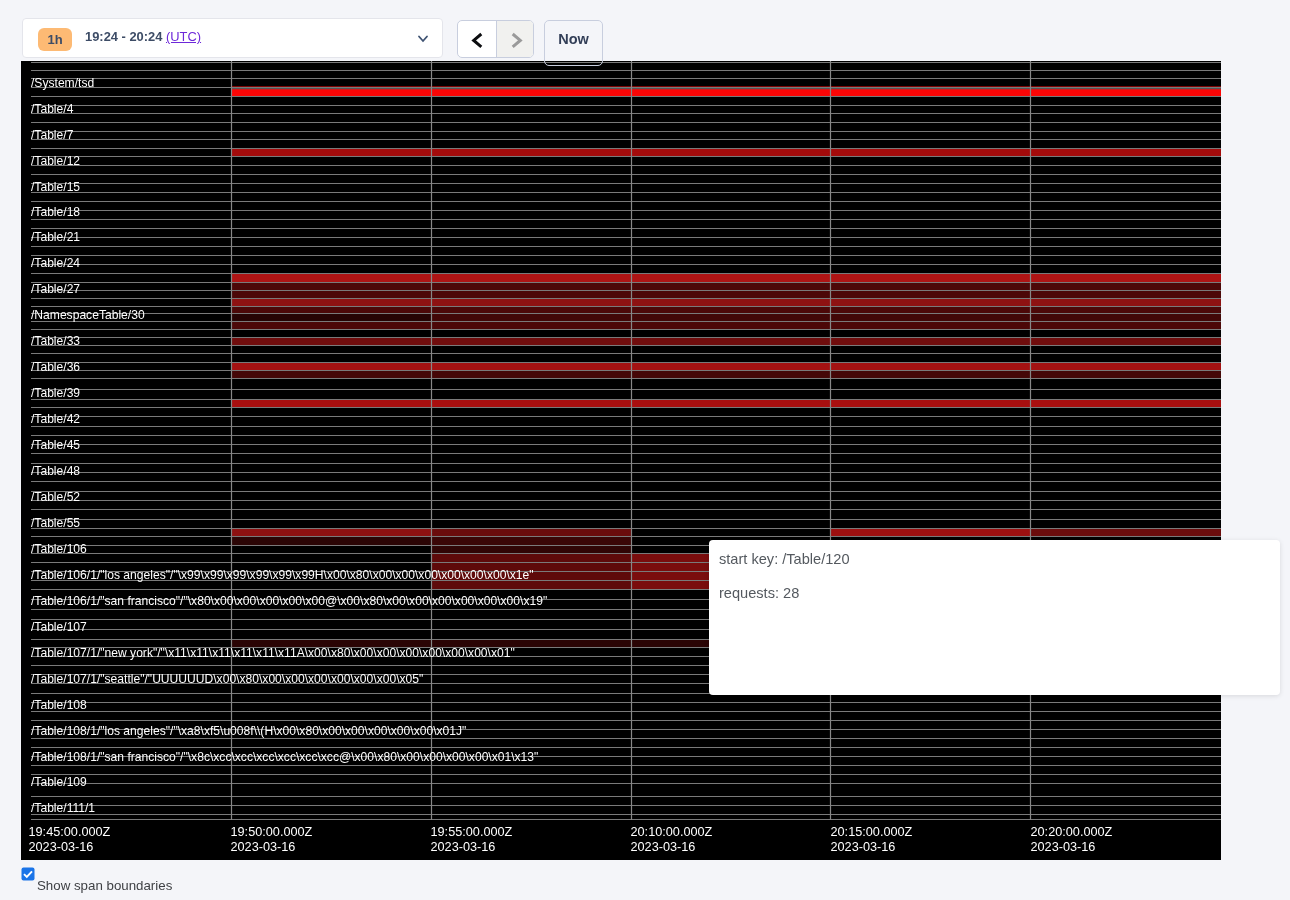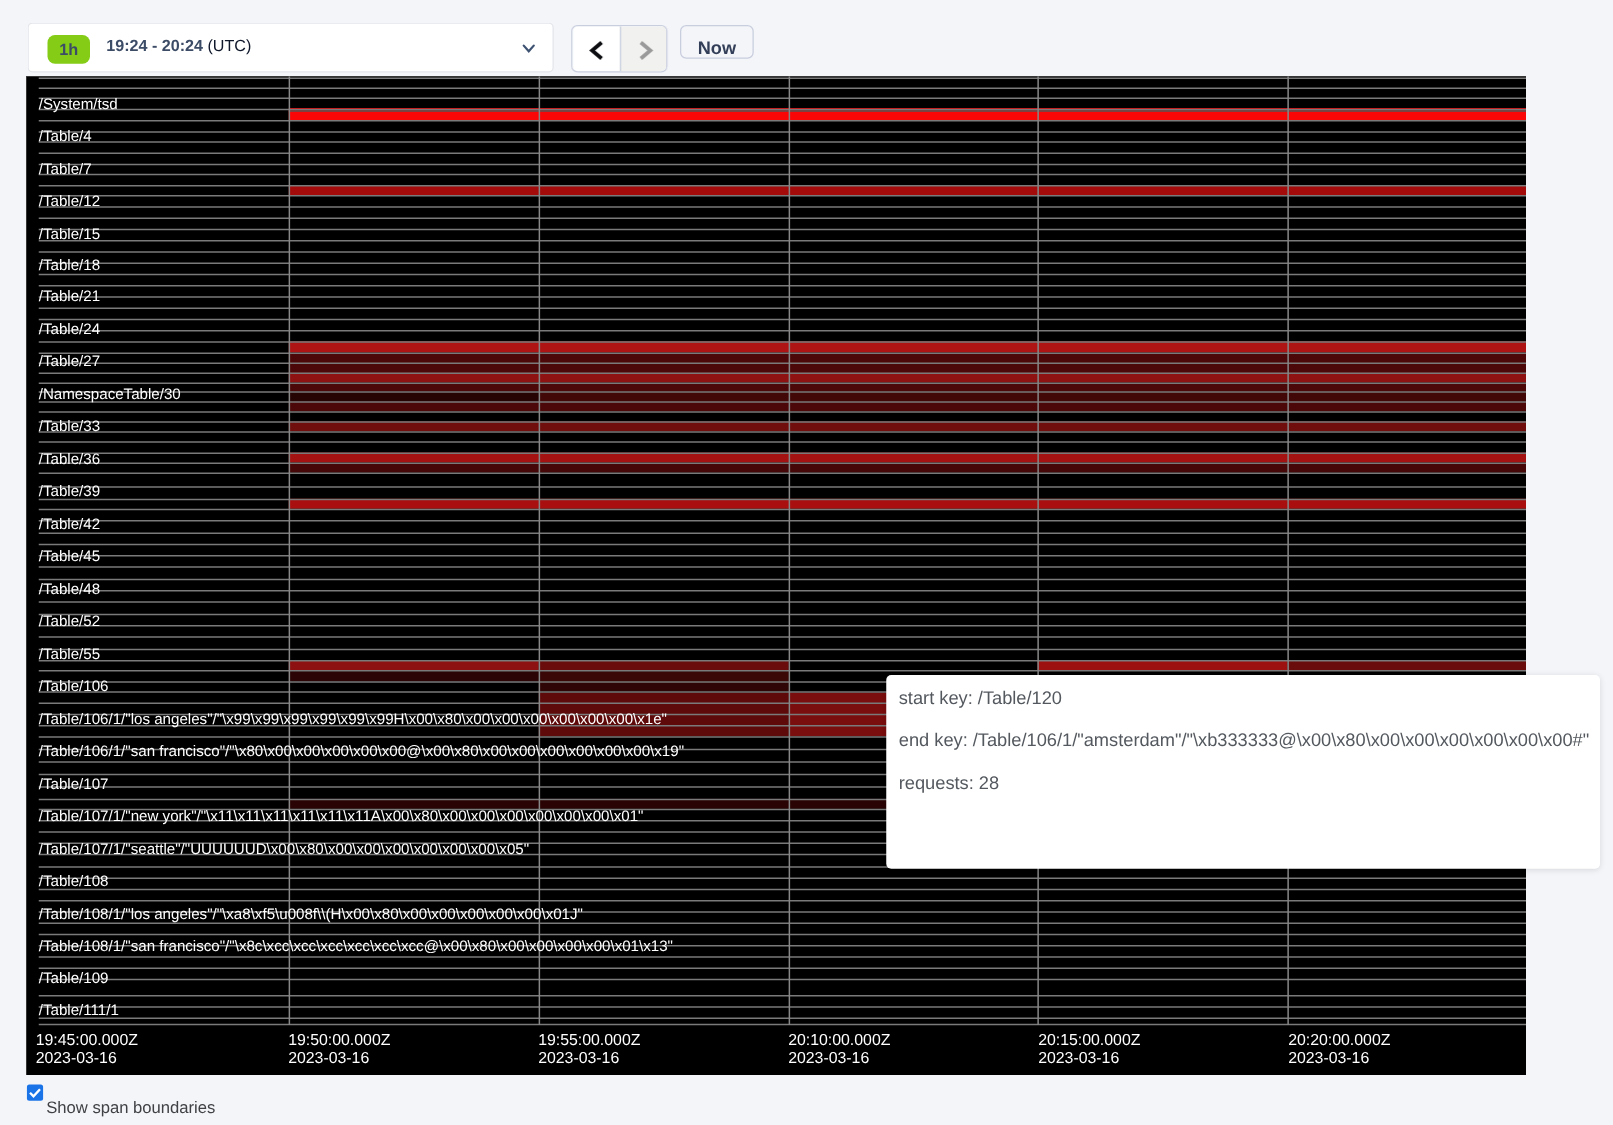--- a/index.html
+++ b/index.html
@@ -1,25 +1,25 @@
 <!DOCTYPE html>
 <html><head><meta charset="utf-8"><style>
 * { margin:0; padding:0; box-sizing:border-box; }
 html,body { width:1290px; height:900px; background:#f4f5f9; font-family:"Liberation Sans", sans-serif; overflow:hidden; }
 body { will-change:transform; }
 .abs { position:absolute; will-change:transform; }
 #panel { left:22px; top:18px; width:421px; height:40px; background:#fff; border:1px solid #e4e5eb; border-radius:4px; }
-#badge { position:absolute; left:15px; top:9px; width:34px; height:23px; background:#84cc16; border-radius:6px; color:#3d4c66; font-size:13px; font-weight:bold; text-align:center; line-height:23px; }
+#badge { position:absolute; left:15px; top:9px; width:34px; height:23px; background:#fdba74; border-radius:6px; color:#3d4c66; font-size:13px; font-weight:bold; text-align:center; line-height:23px; }
 #trange { position:absolute; left:62px; top:8px; font-size:12.9px; line-height:20px; color:#3d4c66; font-weight:bold; white-space:nowrap; }
-#trange .utc { color:#0f172a; font-weight:normal; }
+#trange .utc { color:#6d28d9; font-weight:normal;text-decoration:underline; }
 #chev { position:absolute; right:13px; top:14px; }
 #grp { left:457px; top:20px; width:77px; height:38px; border:1px solid #c8cede; border-radius:5px; background:#fff; overflow:hidden; }
 #grp .half { position:absolute; top:0; width:38px; height:38px; text-align:center; }
 #grp .r { left:38px; background:#f1f1ef; border-left:1px solid #c8cede; }
-#nowb { left:544px; top:20px; width:59px; height:27px; border:1px solid #c8cede; border-radius:5px; color:#333f58; font-size:14.5px; font-weight:bold; text-align:center; line-height:36px; }
+#nowb { left:544px; top:20px; width:59px; height:46px; border:1px solid #c8cede; border-radius:5px; color:#333f58; font-size:14.5px; font-weight:bold; text-align:center; line-height:36px; }
 #canvas { left:21px; top:61px; width:1200px; height:799px; background:#a3a3a3; will-change:transform; }
 #tip { left:709px; top:540px; width:571px; height:155px; background:#fff; border-radius:4px; box-shadow:0 1px 5px rgba(0,0,0,0.12); padding:2px 0 0 10px; }
 #tip div { height:34px; line-height:34px; font-size:14.6px; color:#54595f; white-space:nowrap; }
 #foot { left:21px; top:867px; height:14px; font-size:0; }
 #foot svg { vertical-align:top; }
 #foot span { font-size:13.3px; color:#3f4145; margin-left:2px; vertical-align:top; line-height:15px; display:inline-block;margin-top:11px; }
 </style></head>
 <body>
 <div class="abs" id="canvas">
     <svg width="1200" height="799" viewBox="0 0 1200 799" xmlns="http://www.w3.org/2000/svg" style="display:block">
@@ -108,21 +108,20 @@
   <div class="half l"><svg width="16" height="38" viewBox="0 0 16 38">
         <path d="M12.3 13 L4.7 19.4 L12.3 25.8" stroke="#0c0d10" stroke-width="3" fill="none"></path>
       </svg></div>
   <div class="half r"><svg width="16" height="38" viewBox="0 0 16 38">
         <path d="M4.7 13 L12.3 19.4 L4.7 25.8" stroke="#9a9a9a" stroke-width="3" fill="none"></path>
       </svg></div>
 </div>
 <div class="abs" id="nowb">Now</div>
 <div class="abs" id="tip">
   <div>start key: /Table/120</div>
-  <div>end key: /Table/106/1/"amsterdam"/"\xb333333@\x00\x80\x00\x00\x00\x00\x00\x00#"</div>
   <div>requests: 28</div>
 </div>
 <div class="abs" id="foot">
   <svg width="14" height="14" viewBox="0 0 14 14">
       <rect x="0.5" y="0.5" width="13" height="13" rx="2" fill="#1a74e8"></rect>
       <path d="M3 7.2 L5.8 10 L11 4.4" stroke="#fff" stroke-width="1.9" fill="none"></path>
     </svg>
   <span>Show span boundaries</span>
 </div>
 </body></html>

